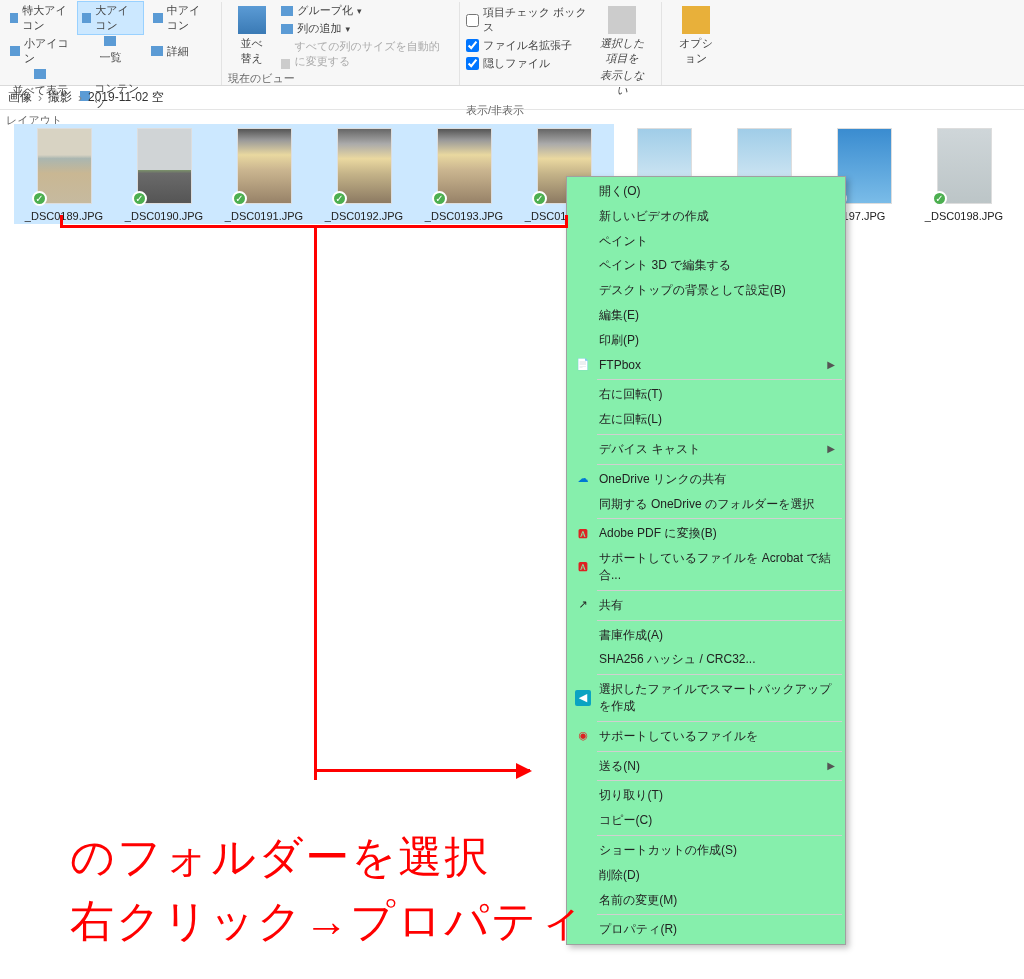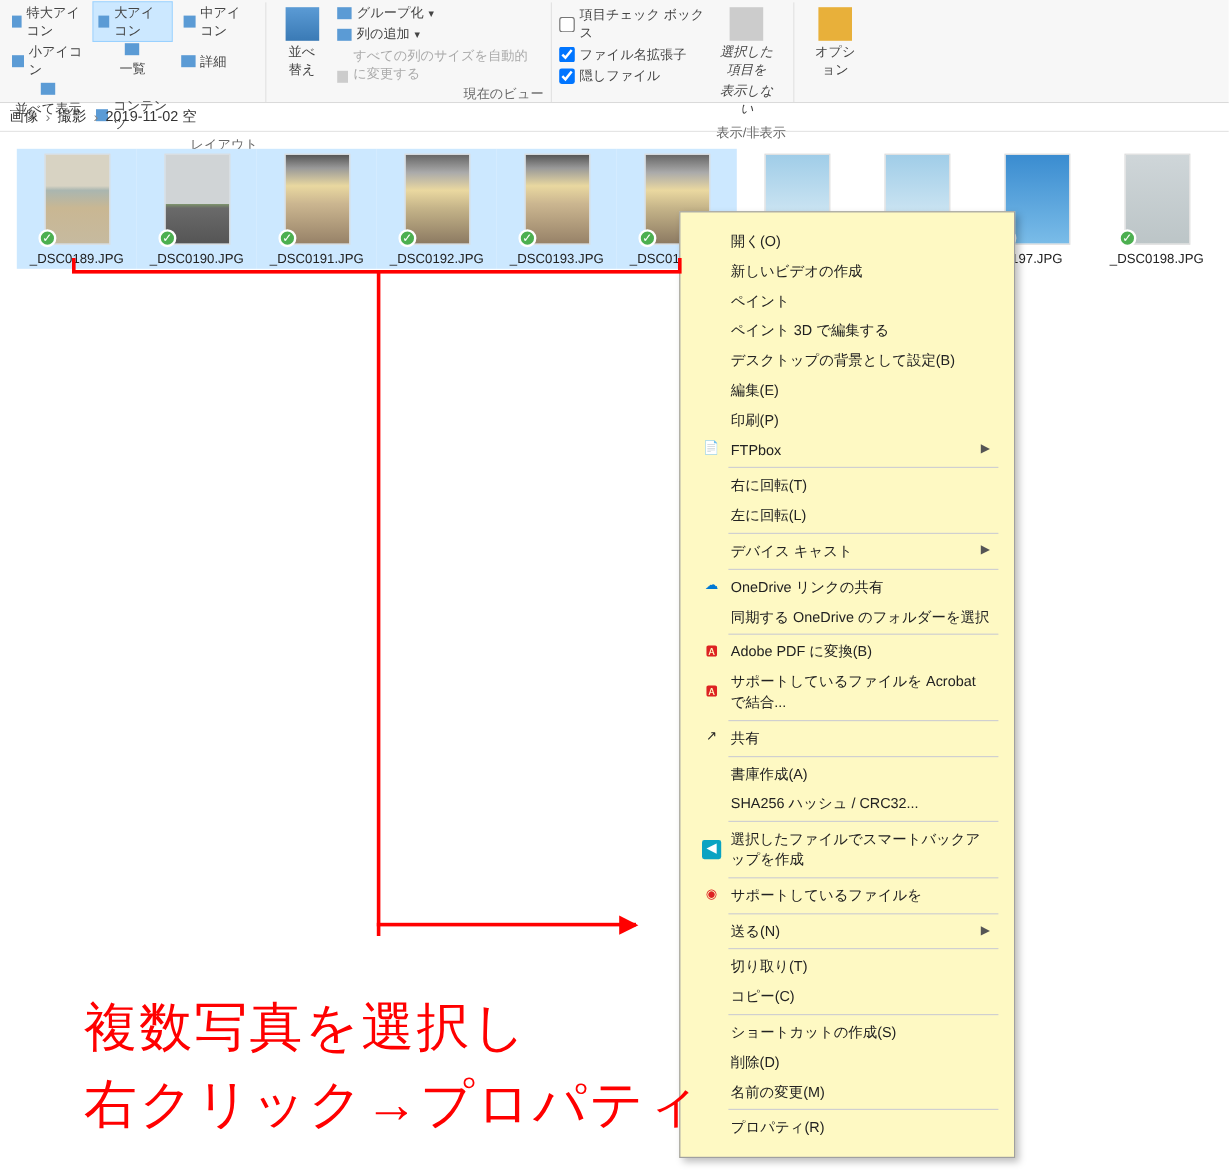--- a/index.html
+++ b/index.html
@@ -2,21 +2,21 @@
 <html><head>
 <meta charset="utf-8">
 <style>
 * { box-sizing: border-box; margin: 0; padding: 0; font-family: "Meiryo UI", "Yu Gothic UI", sans-serif; }
 body { background: #fff; width: 1024px; height: 979px; overflow: hidden; font-size: 12px; color: #333; position: relative; }
 
 
 .ribbon { background: #f7f7f7; border-bottom: 1px solid #dadada; height: 86px; display: flex; padding: 2px 0 0 0; }
 .ribbon-group { border-right: 1px solid #e3e3e3; display: flex; flex-direction: column; justify-content: space-between; padding: 0 6px 2px 6px; }
 .ribbon-group-body { display: flex; gap: 2px; }
-.ribbon-group-label { text-align: right; font-size: 11px; color: #666; padding: 1px 0; }
+.ribbon-group-label { text-align: left; font-size: 11px; color: #666; padding: 1px 0; }
 .ribbon-btn { display: flex; align-items: center; gap: 4px; padding: 1px 4px; font-size: 11px; color: #444; cursor: pointer; }
 .ribbon-btn.selected { background: #cce8ff; outline: 1px solid #99d1ff; }
 .ribbon-col { display: flex; flex-direction: column; gap: 1px; }
 .ribbon-icon { width: 14px; height: 12px; background: #5b9bd5; display: inline-block; }
 .ribbon-icon.sm { width: 12px; height: 10px; }
 .ribbon-large-btn { display: flex; flex-direction: column; align-items: center; justify-content: center; padding: 4px 8px; gap: 2px; cursor: pointer; font-size: 11px; color: #444; text-align: center; width: 56px;}
 .ribbon-large-icon { width: 28px; height: 28px; background: #5b9bd5; }
 .checkbox-row { display: flex; align-items: center; gap: 4px; font-size: 11px; color: #444; padding: 1px 0; cursor: pointer;}
 .checkbox-row input { width: 13px; height: 13px; }
 
@@ -33,21 +33,21 @@
 .thumb.sky2 { background: linear-gradient(#a0cde8, #e2f0f7); }
 .thumb.sky3 { background: linear-gradient(#3a8cd0, #7abce8); }
 .thumb.skyg { background: linear-gradient(#cfd6d9, #bcc5c7); }
 .thumb.sunset { background: linear-gradient(#555 0%, #999 15%, #e9d8a0 35%, #cbb690 55%, #978268 100%);}
 .thumb.sunset2 { background: linear-gradient(#666 0%, #aaa 20%, #ead8a0 40%, #c5b489 60%, #8c7a62 100%);}
 .thumb.road { background: linear-gradient(#d0d4d6 0%, #d0d4d6 55%, #7a8e6a 56%, #6a6a6a 60%, #555 100%);}
 .sync-badge { position: absolute; left: 16px; bottom: -2px; width: 15px; height: 15px; border-radius: 50%; background: #4caf50; border: 2px solid #fff; display: flex; align-items: center; justify-content: center; color: #fff; font-size: 10px; }
 .filename { font-size: 11px; color: #222; margin-top: 6px; word-break: break-all; }
 
 
-.context-menu { position: absolute; left: 566px; top: 176px; width: 280px; background: #fef9c3; border: 1px solid #a0a0a0; box-shadow: 3px 3px 6px rgba(0,0,0,0.25); padding: 12px; font-size: 12px; color: #222; }
+.context-menu { position: absolute; left: 566px; top: 176px; width: 280px; background: #86efac; border: 1px solid #a0a0a0; box-shadow: 3px 3px 6px rgba(0,0,0,0.25); padding: 2px; font-size: 12px; color: #222; }
 .menu-item { display: flex; align-items: center; padding: 4px 8px 4px 30px; position: relative; cursor: pointer; line-height: 1.4;}
 .menu-item .arrow { margin-left: auto; color: #555; font-size: 10px; }
 .menu-item .m-icon { position: absolute; left: 6px; width: 16px; height: 16px; display: flex; align-items: center; justify-content: center; font-size: 11px;}
 .menu-sep { height: 1px; background: #d0d0d0; margin: 2px 1px 2px 28px; }
 
 
 .anno-bracket { position: absolute; left: 60px; top: 225px; width: 508px; pointer-events:none;}
 .anno-bracket .h1 { position:absolute; left:0; top:0; width:508px; height:0; border-top:3px solid #ff0000;}
 .anno-bracket .vleft { position:absolute; left:0; top:-10px; width:0; height:10px; border-left:3px solid #ff0000;}
 .anno-bracket .vright { position:absolute; right:0; top:-10px; width:0; height:10px; border-left:3px solid #ff0000;}
@@ -354,15 +354,15 @@
 </div>
 
 <div class="anno-bracket">
   <div class="h1"></div>
     <div class="vleft"></div>
     <div class="vright"></div>
     <div class="down"></div>
 </div>
 <div class="anno-arrow"></div>
 <div class="anno-text">
-  <div>複数写真を選択し</div>
+  <div>のフォルダーを選択</div>
   <div>右クリック→プロパティ</div>
 </div>
 
 </body></html>

